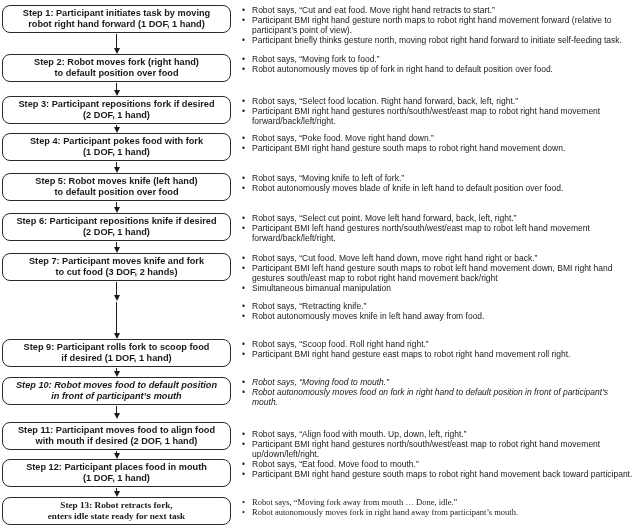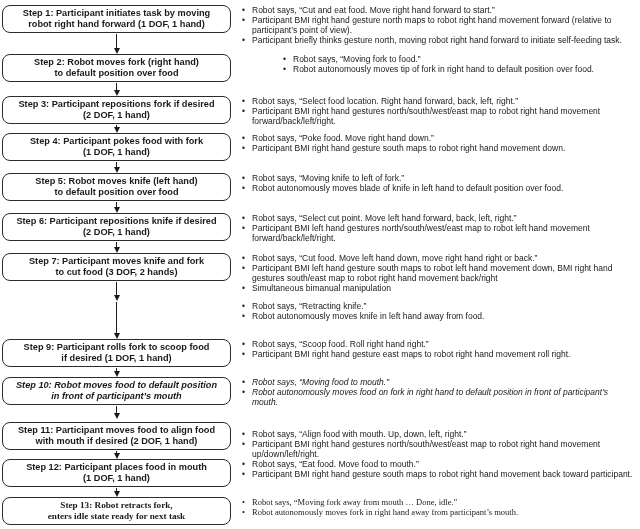--- a/index.html
+++ b/index.html
@@ -16,21 +16,21 @@
     box-sizing: border-box;
     width: 640px;
     height: 529px;
     padding: 5px 3px 0 2px;
   }
   .row {
     display: flex;
     align-items: stretch;
   }
   .rows > .row:nth-child(1)  { min-height: 49px; }
-  .rows > .row:nth-child(2)  { min-height: 42px; gap: 41px; }
+  .rows > .row:nth-child(2)  { min-height: 42px; }
   .rows > .row:nth-child(3)  { min-height: 36px; }
   .rows > .row:nth-child(4)  { min-height: 40px; }
   .rows > .row:nth-child(5)  { min-height: 40px; }
   .rows > .row:nth-child(6)  { min-height: 40px; }
   .rows > .row:nth-child(7)  { min-height: 48px; }
   .rows > .row:nth-child(8)  { min-height: 38px; }
   .rows > .row:nth-child(9)  { min-height: 38px; }
   .rows > .row:nth-child(10) { min-height: 42px; font-style: italic; }
   .rows > .row:nth-child(11) { min-height: 40px; align-items: flex-end; }
   .rows > .row:nth-child(12) { min-height: 38px; }
@@ -112,21 +112,21 @@
         <div class="box">Step 1: Participant initiates task by moving
 robot right hand forward (1 DOF, 1 hand)</div>
         <div class="arrow">
             <div class="shaft"></div>
             <div class="head"></div>
           </div>
       </div>
       <div class="right">
         <div class="bullet-item">
             <span class="glyph">•</span>
-            <span class="btext">Robot says, “Cut and eat food. Move right hand forward to start.”</span>
+            <span class="btext">Robot says, “Cut and eat food. Move right hand retracts to start.”</span>
           </div>
         <div class="bullet-item">
             <span class="glyph">•</span>
             <span class="btext">Participant BMI right hand gesture north maps to robot right hand movement forward (relative to participant’s point of view).</span>
           </div>
         <div class="bullet-item">
             <span class="glyph">•</span>
             <span class="btext">Participant briefly thinks gesture north, moving robot right hand forward to initiate self-feeding task.</span>
           </div>
       </div>

